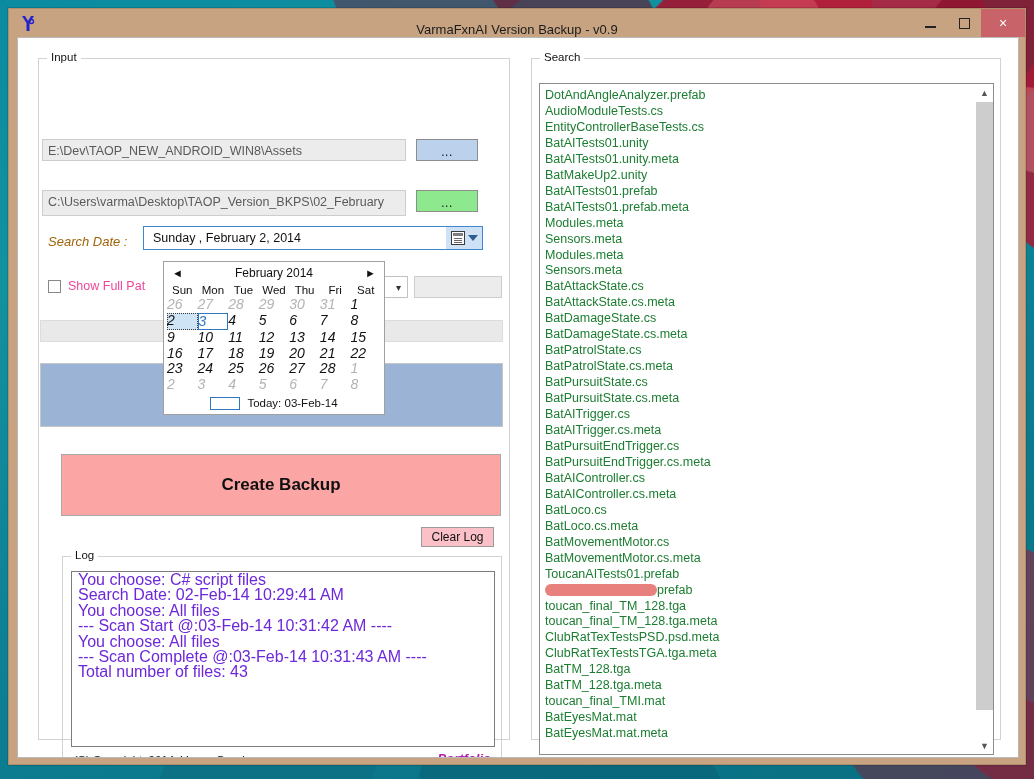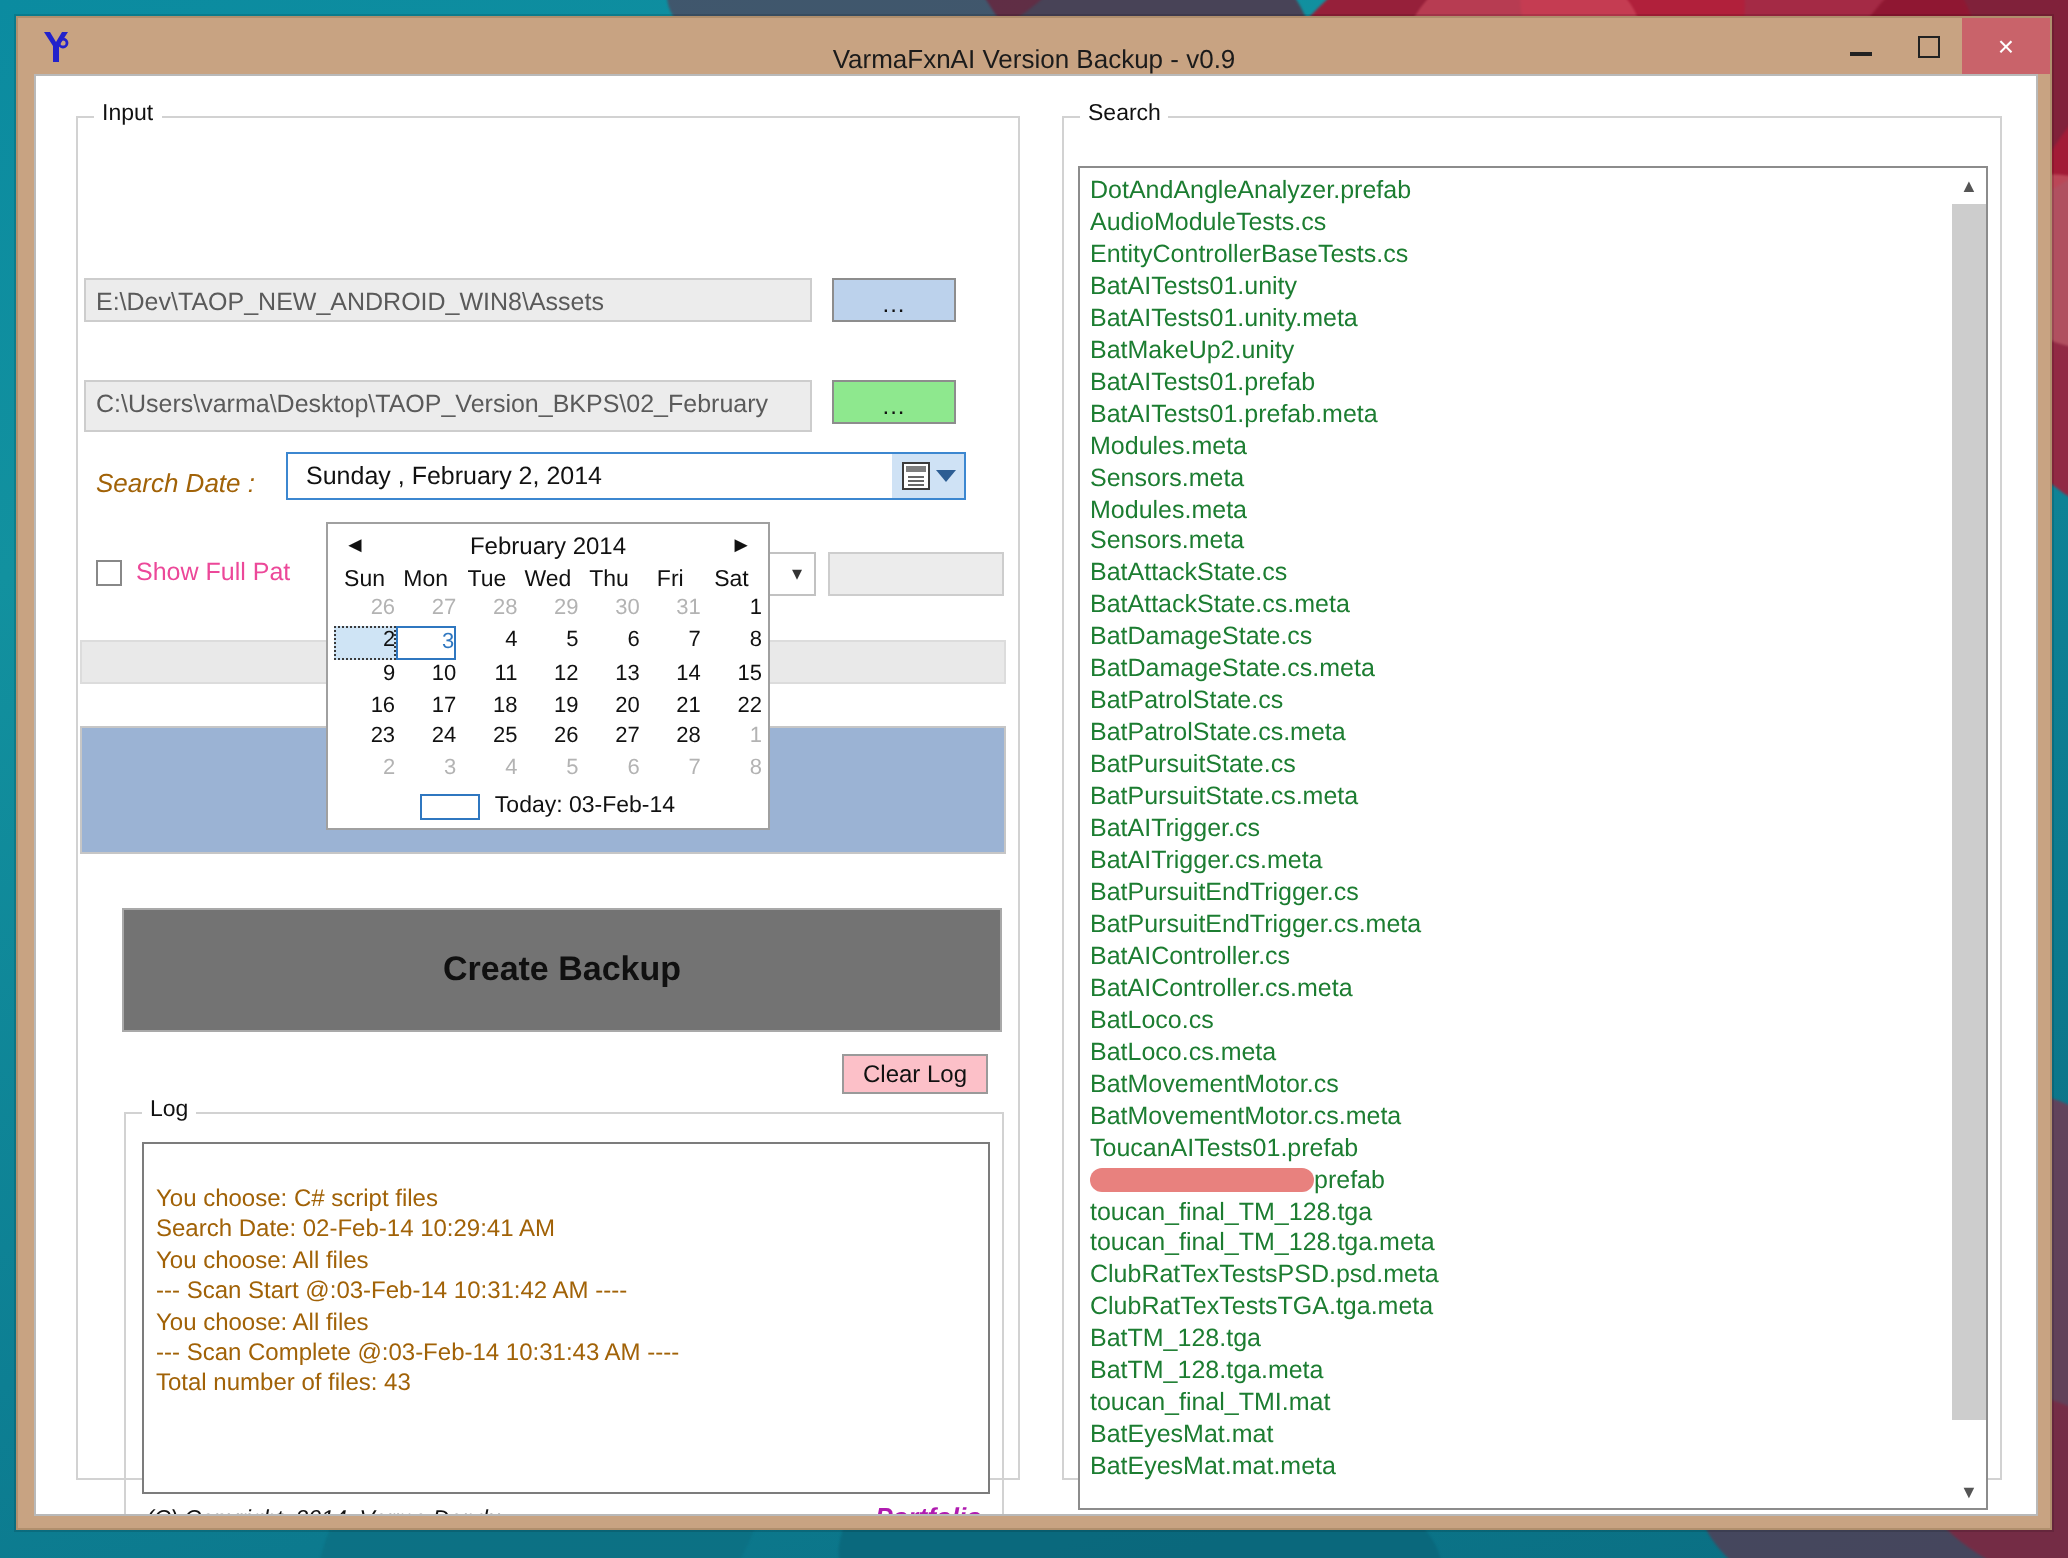--- a/index.html
+++ b/index.html
@@ -92,37 +92,37 @@
   }
   #txt-filter{position:absolute;left:396px;top:238px;width:88px;height:22px;
      background:#ececec;border:1px solid #cdcdcd;}
   #bar-grey{position:absolute;left:22px;top:282px;width:463px;height:22px;
      background:#e9e9e9;border:1px solid #dcdcdc;}
   #panel-blue{position:absolute;left:22px;top:325px;width:463px;height:64px;
      background:#9bb3d4;border:1px solid #c6c6c6;}
   
   #btn-create{
     position:absolute;left:43px;top:416px;width:440px;height:62px;
-    background:#737373;border:1px solid #a9a9a9;
+    background:#fca5a5;border:1px solid #a9a9a9;
     display:flex;align-items:center;justify-content:center;
     font-size:17px;font-weight:bold;color:#101010;cursor:default;
   }
   
   #btn-clear-log{
     position:absolute;left:403px;top:489px;width:73px;height:20px;
     background:#fcc0c8;border:1px solid #9a9a9a;
     display:flex;align-items:center;justify-content:center;
     font-size:12px;color:#111;cursor:default;
   }
   
   #grp-log{left:44px;top:518px;width:440px;height:228px;}
   #log-box{
     position:absolute;left:8px;top:14px;width:424px;height:176px;
     background:#fff;border:1px solid #7c7c7c;
-    padding:20px 6px;font-size:12px;line-height:15.4px;color:#a16207;
+    padding:0 6px;font-size:16px;line-height:15.4px;color:#6d28d9;
     overflow:hidden;
   }
   #copyright{position:absolute;left:10px;top:197px;font-size:11.5px;font-style:italic;color:#111;}
   #portfolio{position:absolute;right:10px;top:194px;font-size:13px;font-style:italic;font-weight:bold;
      color:#b01bb0;cursor:pointer;}
   
   #out-box{
     position:absolute;left:521px;top:45px;width:455px;height:672px;
     background:#fff;border:1px solid #8c8c8c;overflow:hidden;
   }
@@ -141,21 +141,21 @@
     position:absolute;left:145px;top:223px;width:222px;height:154px;
     background:#fff;border:1px solid #a0a0a0;
     font-size:11.5px;color:#111;z-index:50;
   }
   #cal-head{height:22px;display:flex;align-items:center;justify-content:space-between;padding:0 8px;}
   #cal-title{flex:1;text-align:center;font-size:12px;color:#111;}
   .cal-nav{font-size:11px;color:#111;cursor:default;}
   #cal-dow{display:grid;grid-template-columns:repeat(7,1fr);padding:0 3px;}
   #cal-dow div{text-align:center;font-size:11.5px;color:#111;padding-bottom:1px;}
   #cal-grid{display:grid;grid-template-columns:repeat(7,1fr);padding:0 3px;}
-  #cal-grid div{text-align:right;font-size:11px;line-height:15.6px;color:#111;}
+  #cal-grid div{text-align:left;font-size:14px;line-height:15.6px;color:#111;font-style:italic;}
   #cal-grid div.dim{color:#b3b3b3;}
   #cal-grid div.sel{background:#cfe4f5;outline:1px dotted #3a3a3a;outline-offset:-1px;}
   #cal-grid div.today{border:1px solid #2f77c0;color:#2f77c0;}
   #cal-foot{display:flex;align-items:center;justify-content:center;gap:7px;margin-top:4px;}
   #cal-today-box{width:30px;height:13px;border:1px solid #2f77c0;background:#fff;}
   #cal-today-text{font-size:11.5px;color:#111;}
 </style>
 </head>
 <body>
 

